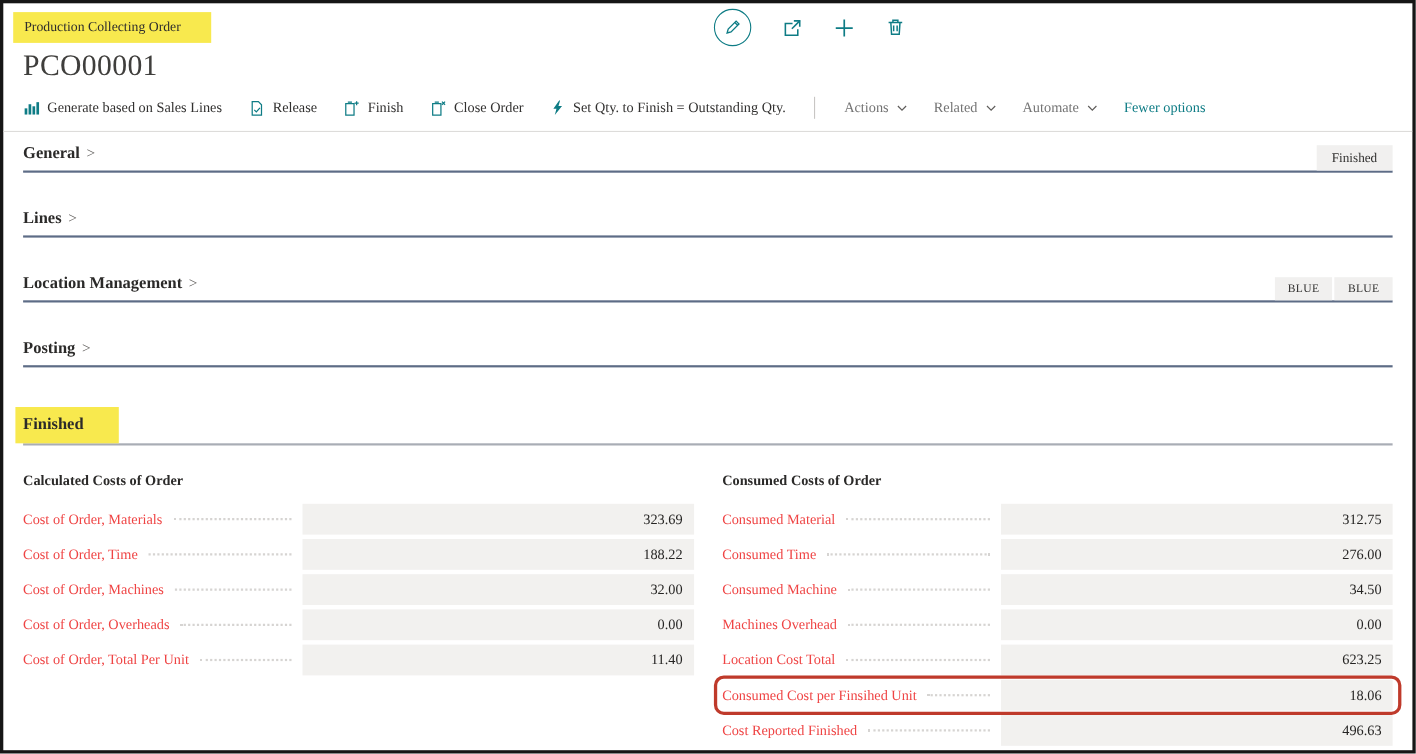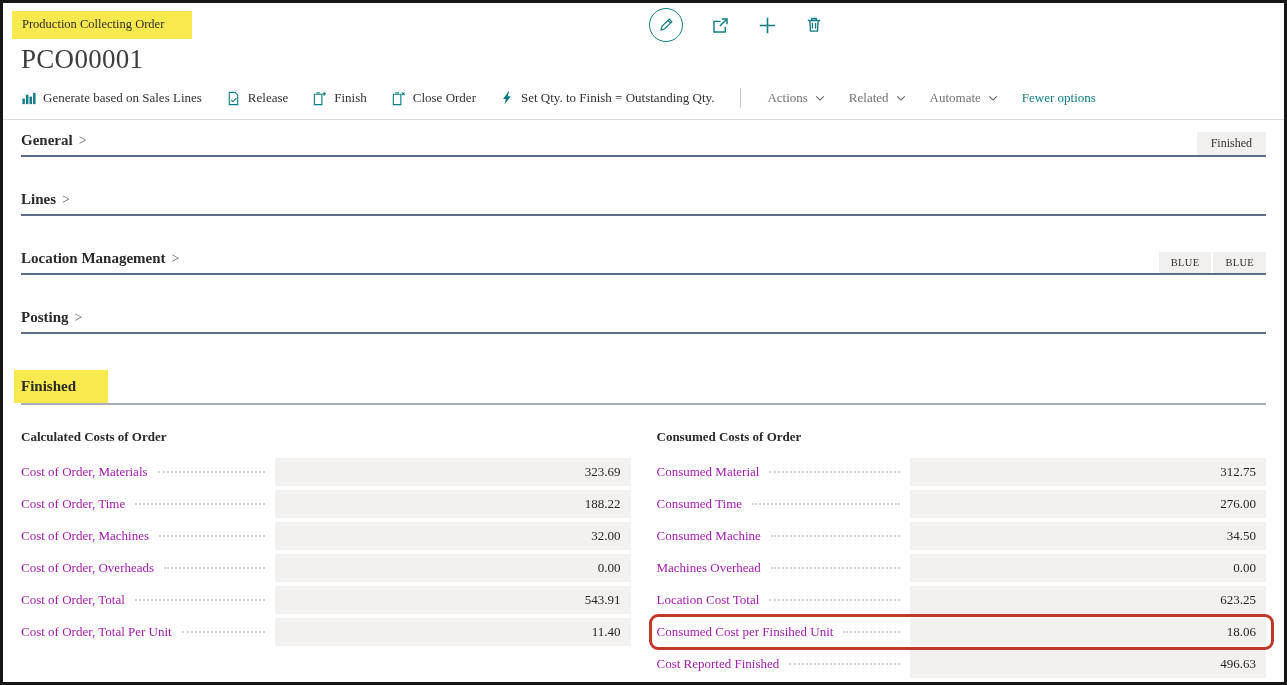--- a/index.html
+++ b/index.html
@@ -87,21 +87,21 @@
   .costing-label {
     display:inline-block;
     background:#f8e94e;
     font-size:15px; font-weight:700; color:#2b2a29;
     padding:8px 32px 8px 7px; margin-left:-7px;
   }
   .columns { display:flex; gap:26px; margin-top:24px; }
   .col { flex:1; min-width:0; }
   .col-header { font-size:13px; font-weight:700; color:#2b2a29; margin-bottom:13px; }
   .frow { display:flex; align-items:center; height:28px; margin-bottom:4px; position:relative; }
-  .flabel { font-size:13px; color:#a21caf; white-space:nowrap; }
+  .flabel { font-size:13px; color:#ef4444; white-space:nowrap; }
   .leader { flex:1; height:0; border-bottom:2px dotted #d6d4d2; margin:0 10px; }
   .fvalue {
     flex:0 0 356px; width:356px;
     background:#f2f1ef;
     font-size:13px; color:#252423; text-align:right;
     padding:6px 10px; cursor:text;
   }
   .annotated::after {
     content:""; position:absolute; inset:-4px -8px;
     border:3px solid #bf3a2b; border-radius:9px;
@@ -291,25 +291,20 @@
           <span class="flabel">Cost of Order, Machines</span>
           <span class="leader"></span>
           <span class="fvalue">32.00</span>
         </div>
         <div class="frow">
           <span class="flabel">Cost of Order, Overheads</span>
           <span class="leader"></span>
           <span class="fvalue">0.00</span>
         </div>
         <div class="frow">
-          <span class="flabel">Cost of Order, Total</span>
-          <span class="leader"></span>
-          <span class="fvalue">543.91</span>
-        </div>
-        <div class="frow">
           <span class="flabel">Cost of Order, Total Per Unit</span>
           <span class="leader"></span>
           <span class="fvalue">11.40</span>
         </div>
       </div>
 
       <div class="col">
         <div class="col-header">Consumed Costs of Order</div>
 
         <div class="frow">

